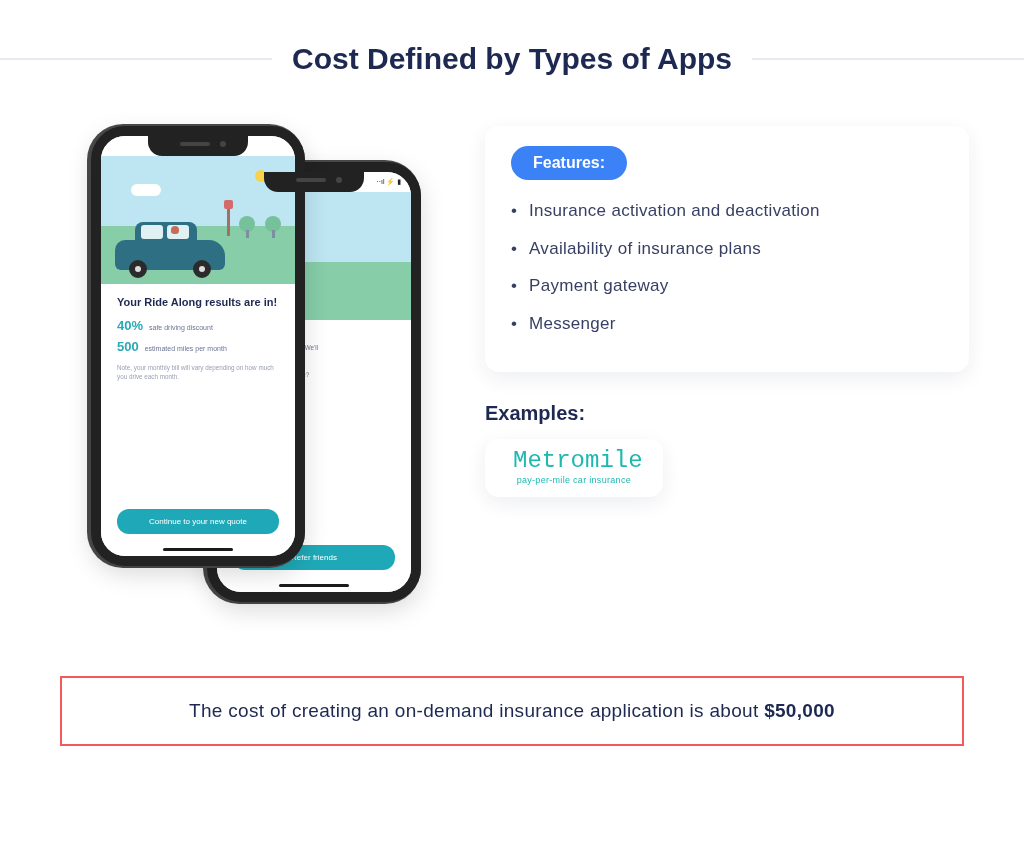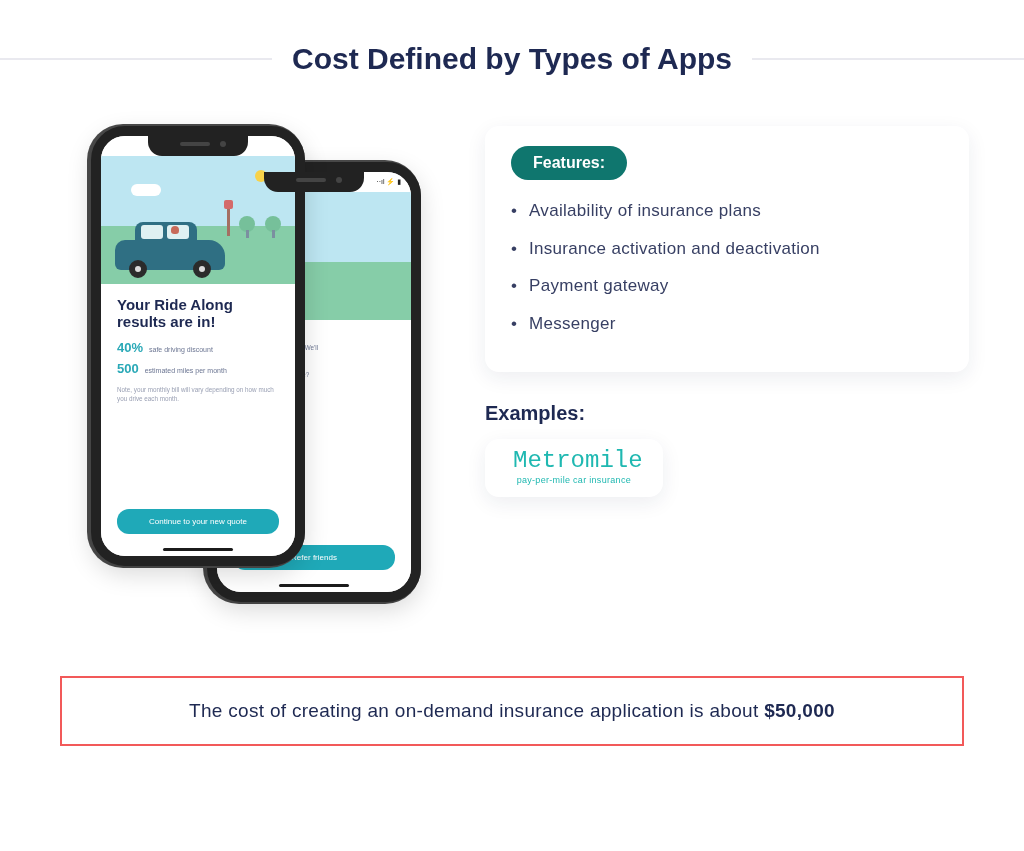--- a/index.html
+++ b/index.html
@@ -158,21 +158,21 @@
     top:4px;
   }
 
   .phone-content {
     padding: 12px 16px 0 16px;
     flex: 1;
     display: flex; flex-direction: column;
     font-size: 8px;
     color: #1e2952;
   }
-  .pc-h1 { font-weight: 700; font-size: 15px; margin-bottom: 10px; }
+  .pc-h1 { font-weight: 700; font-size: 11px; margin-bottom: 10px; }
   .metric-row { display: flex; align-items: baseline; gap: 6px; margin-bottom: 6px; }
   .metric-v { color: #2aa9b7; font-weight: 700; font-size: 13px; }
   .metric-l { font-size: 7px; color: #6b7592; }
   .pc-note { font-size: 6.3px; color: #9aa0b4; line-height: 1.4; margin-top: 4px; }
 
   .phone-btn {
     margin: auto 0 14px 0;
     background: #1fa9b8;
     color: #fff;
     text-align: center;
@@ -193,21 +193,21 @@
     margin-bottom: 26px;
   }
   .features-card {
     background: #fff;
     border-radius: 14px;
     box-shadow: 0 6px 20px rgba(30,41,82,0.08);
     padding: 20px 26px 24px 26px;
     position: relative;
   }
   .features-pill {
-    background: #0f766e;
+    background: #3b82f6;
     color: #fff;
     font-weight: 600;
     font-size: 16px;
     padding: 8px 22px;
     border-radius: 999px;
     display: inline-block;
     margin-bottom: 18px;
   }
   .features-list { list-style: none; padding-left: 18px; }
   .features-list li {
@@ -342,22 +342,22 @@
       </div>
     </div>
 
   </div>
 
   <div class="rightcol">
 
     <div class="features-card">
       <div class="features-pill">Features:</div>
       <ul class="features-list">
+        <li>Insurance activation and deactivation</li>
         <li>Availability of insurance plans</li>
-        <li>Insurance activation and deactivation</li>
         <li>Payment gateway</li>
         <li>Messenger</li>
       </ul>
     </div>
 
     <div class="examples-label">Examples:</div>
     <div class="example-card">
       <div class="metromile-name">Metromile</div>
       <div class="metromile-tag">pay-per-mile car insurance</div>
     </div>

